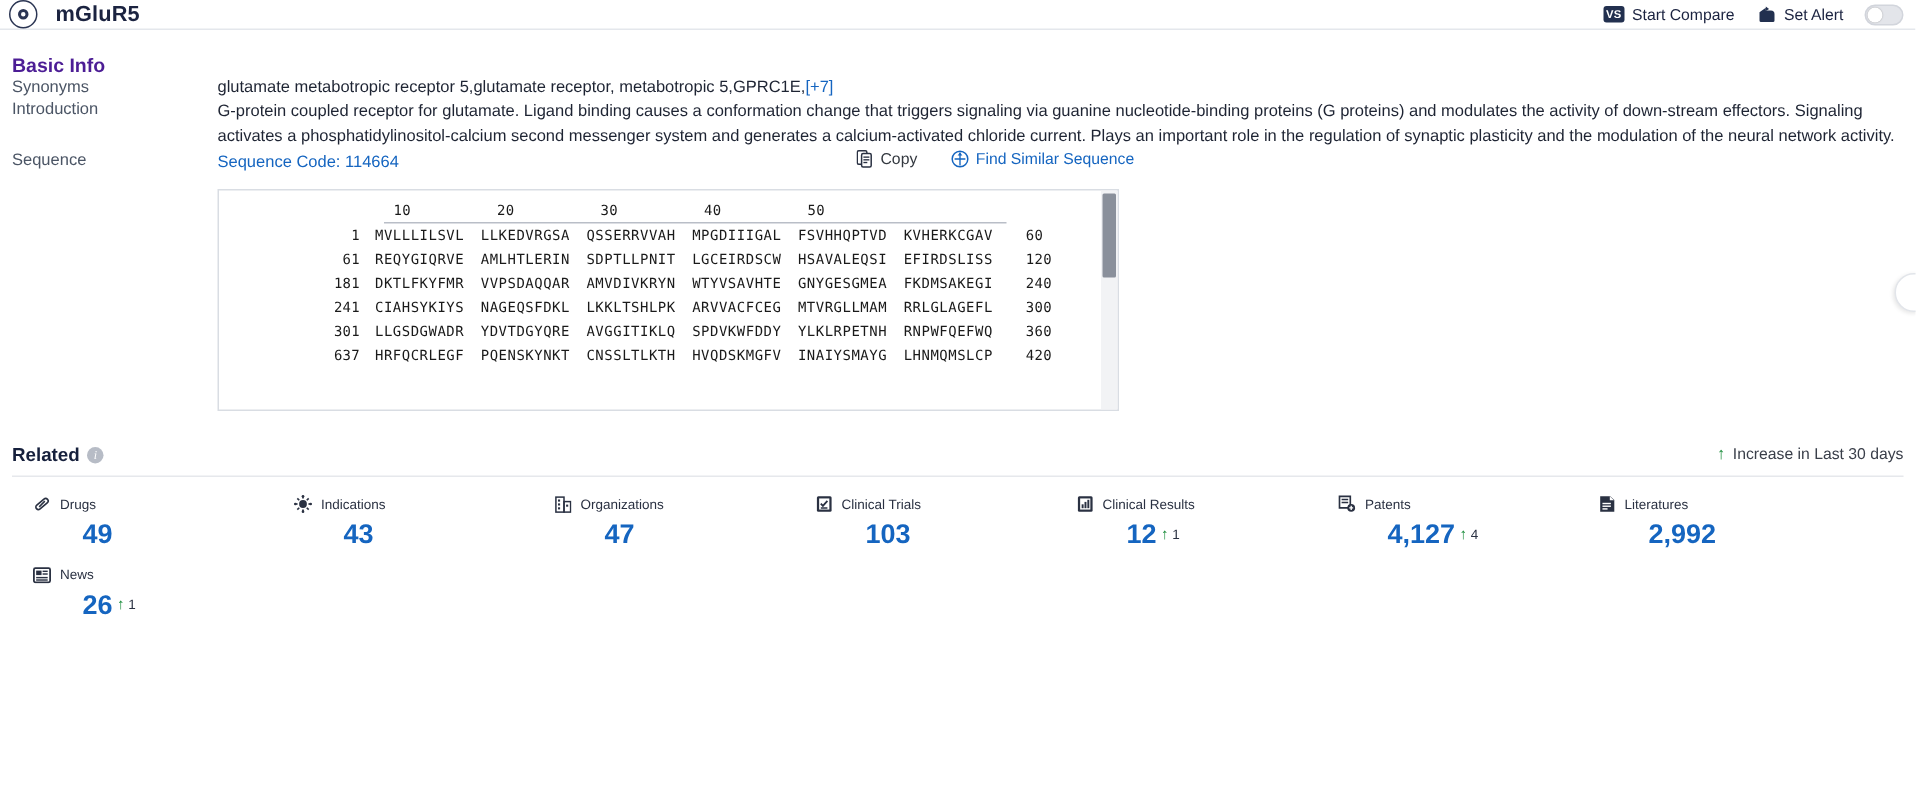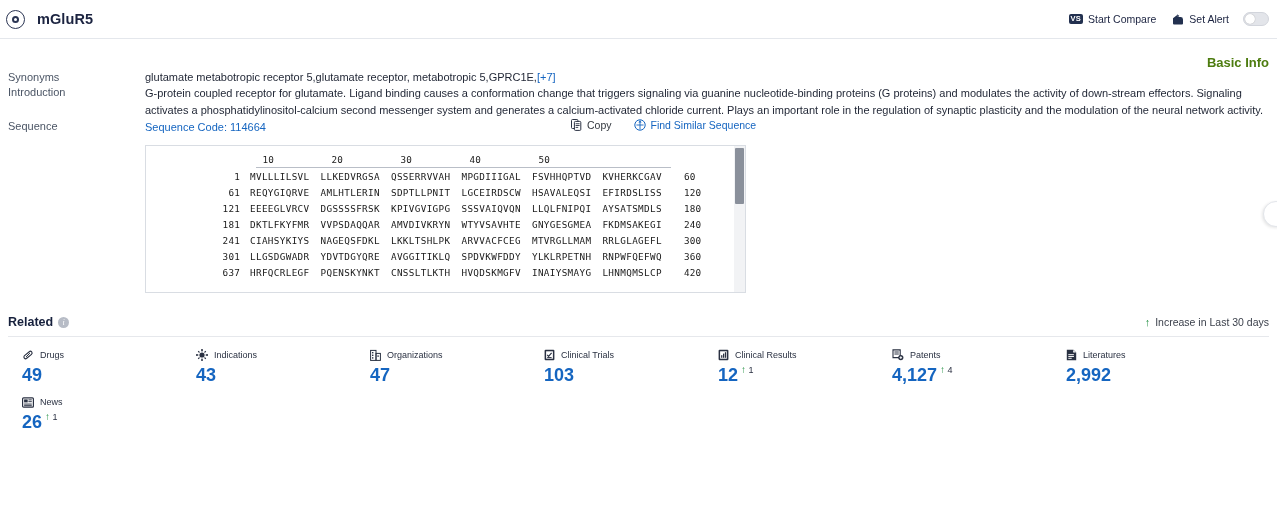--- a/index.html
+++ b/index.html
@@ -7,21 +7,21 @@
     margin: 0; padding: 0;
     width: 1277px; height: 532px;
     background: #ffffff;
     font-family: "Liberation Sans", sans-serif;
     color: #1a1a2e;
     overflow: hidden;
   }
 
   
   .topbar {
-    height: 39px;
+    height: 20px;
     display: flex;
     align-items: center;
     padding: 0 8px 0 6px;
     border-bottom: 1px solid #e4e7ec;
     position: relative;
   }
   .logo-mark {
     width: 19px; height: 19px;
     border-radius: 50%;
     border: 1.4px solid #2b3553;
@@ -75,22 +75,21 @@
     background: #ffffff;
     box-shadow: 0 0 1px rgba(0,0,0,.35);
   }
 
   
   .content { padding: 0 8px; position: relative; }
 
   .section-title {
     font-size: 13px; font-weight: bold;
     margin: 16px 0 0 0;
-    color: #4d7c0f;
-    text-align: right;
+    color: #4c1d95;
   }
 
   .row { display: flex; margin-top: 0; }
   .row-label {
     width: 137px; flex: 0 0 137px;
     font-size: 11px;
     color: #4b5565;
     padding-top: 1px;
   }
   .row-value { flex: 1 1 auto; font-size: 11px; color: #1e2433; }
@@ -226,21 +225,21 @@
   .stat-head {
     display: flex; align-items: center; gap: 6px;
     font-size: 9px; color: #2a3142;
     height: 12px;
   }
   .stat-val {
     margin-top: 4px;
     font-size: 18px;
     font-weight: bold;
     color: #1565c0;
-    display: flex; align-items: flex-start; gap: 3px;
+    display: flex; align-items: center; gap: 3px; margin-left: 33px;
   }
   .delta {
     font-size: 9px; font-weight: normal; color: #2a3142;
   }
   .delta .up { font-size: 10px; }
 
   .svgicon { display: block; }
 
   
   .float-btn {
@@ -358,32 +357,20 @@
                 <span class="seq-start">61</span>
                 <span class="seq-chunks">
                   <span class="seq-chunk">REQYGIQRVE</span>
                   <span class="seq-chunk">AMLHTLERIN</span>
                   <span class="seq-chunk">SDPTLLPNIT</span>
                   <span class="seq-chunk">LGCEIRDSCW</span>
                   <span class="seq-chunk">HSAVALEQSI</span>
                   <span class="seq-chunk">EFIRDSLISS</span>
                 </span>
                 <span class="seq-end">120</span>
-              </div>
-              <div class="seq-row">
-                <span class="seq-start">121</span>
-                <span class="seq-chunks">
-                  <span class="seq-chunk">EEEEGLVRCV</span>
-                  <span class="seq-chunk">DGSSSSFRSK</span>
-                  <span class="seq-chunk">KPIVGVIGPG</span>
-                  <span class="seq-chunk">SSSVAIQVQN</span>
-                  <span class="seq-chunk">LLQLFNIPQI</span>
-                  <span class="seq-chunk">AYSATSMDLS</span>
-                </span>
-                <span class="seq-end">180</span>
               </div>
               <div class="seq-row">
                 <span class="seq-start">181</span>
                 <span class="seq-chunks">
                   <span class="seq-chunk">DKTLFKYFMR</span>
                   <span class="seq-chunk">VVPSDAQQAR</span>
                   <span class="seq-chunk">AMVDIVKRYN</span>
                   <span class="seq-chunk">WTYVSAVHTE</span>
                   <span class="seq-chunk">GNYGESGMEA</span>
                   <span class="seq-chunk">FKDMSAKEGI</span>

